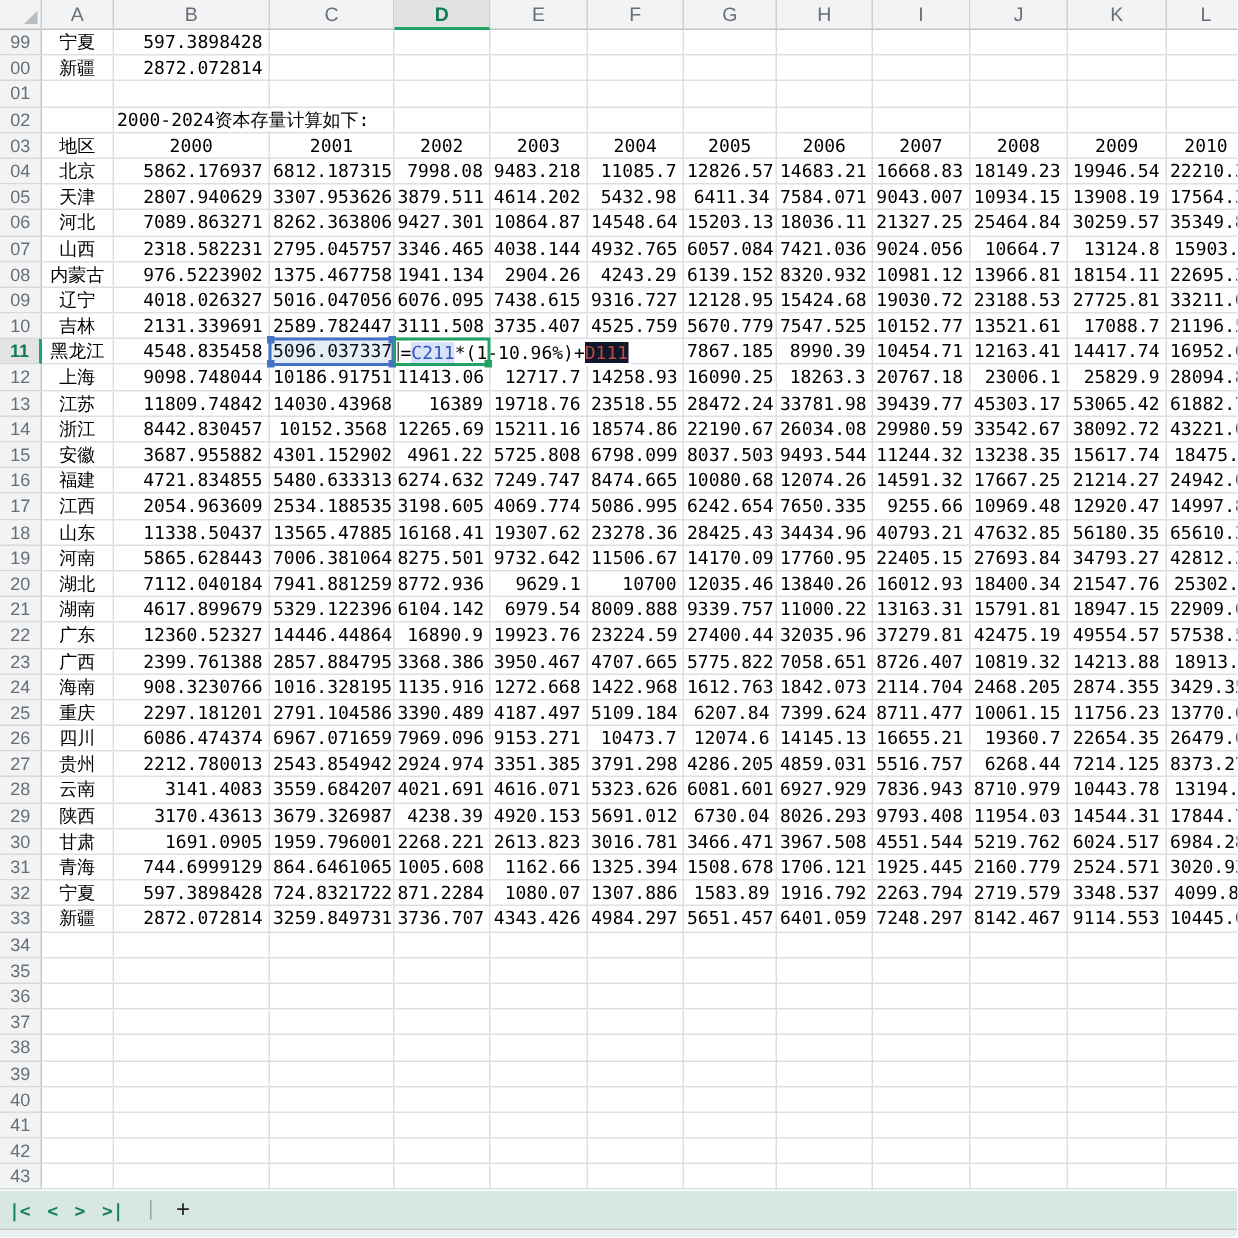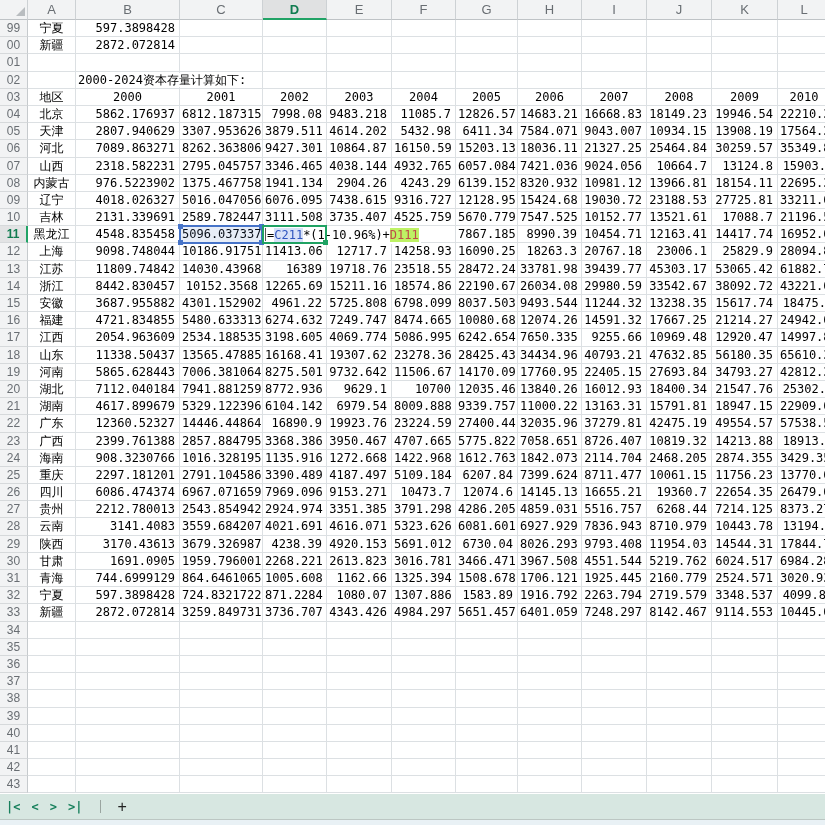--- a/index.html
+++ b/index.html
@@ -35,21 +35,21 @@
   #refbox{border:2px solid #4673c8;background:rgba(68,114,196,.13);z-index:5;}
   .hdl{position:absolute;width:5px;height:5px;background:#4673c8;}
   #editbox{border:2px solid #1fa263;z-index:7;}
   #editbox .ghdl{position:absolute;right:-3px;bottom:-3px;width:5px;height:5px;background:#1fa263;}
   #fedit{display:flex;align-items:center;background:#fff;z-index:6;height:17.2px;
          font-family:"DejaVu Sans Mono","Liberation Mono",monospace;font-size:12px;
          padding:0 2px 0 2px;white-space:nowrap;}
   #fedit .caret{display:inline-block;width:1px;height:13px;background:#555;margin-right:1px;}
   .tok-black{color:#000;}
   .tok-blue{color:#2f55be;background:#d8e2f8;}
-  .tok-red{color:#be4b48;background:#bef264;}
+  .tok-red{color:#be4b48;background:#0f172a;}
   
   #tabbar{position:absolute;left:0;top:794px;width:825px;height:25px;background:#d7e7e1;
           display:flex;align-items:stretch;z-index:10;font-size:13px;}
   #navs{display:flex;align-items:center;padding:0 10px 0 6px;gap:11px;}
   .navico{color:#17805c;font-family:"DejaVu Sans Mono",monospace;font-size:12px;
           font-weight:bold;cursor:default;}
   .sheettab{display:flex;align-items:center;padding:0 16px;color:#2b2b2b;cursor:default;}
   .sheettab.active{background:#fff;color:#0c7a55;font-weight:bold;}
   #tabdiv{width:1px;background:#9aa5a0;margin:6px 8px;}
   #addbtn{display:flex;align-items:center;padding:0 8px;font-size:16px;color:#222;cursor:default;}
@@ -183,21 +183,21 @@
         <div class="cell num" style="width: 66px;">13908.19</div>
         <div class="cell num" style="width: 53px;">17564.3</div>
       </div>
       <div class="row">
         <div class="rh">06</div>
         <div class="cell ctr" style="width: 48px;">河北</div>
         <div class="cell num" style="width: 104px;">7089.863271</div>
         <div class="cell num" style="width: 83px;">8262.363806</div>
         <div class="cell num" style="width: 64px;">9427.301</div>
         <div class="cell num" style="width: 65px;">10864.87</div>
-        <div class="cell num" style="width: 64px;">16150.59</div>
+        <div class="cell num" style="width: 64px;">14548.64</div>
         <div class="cell num" style="width: 62px;">15203.13</div>
         <div class="cell num" style="width: 64px;">18036.11</div>
         <div class="cell num" style="width: 65px;">21327.25</div>
         <div class="cell num" style="width: 65px;">25464.84</div>
         <div class="cell num" style="width: 66px;">30259.57</div>
         <div class="cell num" style="width: 53px;">35349.8</div>
       </div>
       <div class="row">
         <div class="rh">07</div>
         <div class="cell ctr" style="width: 48px;">山西</div>

